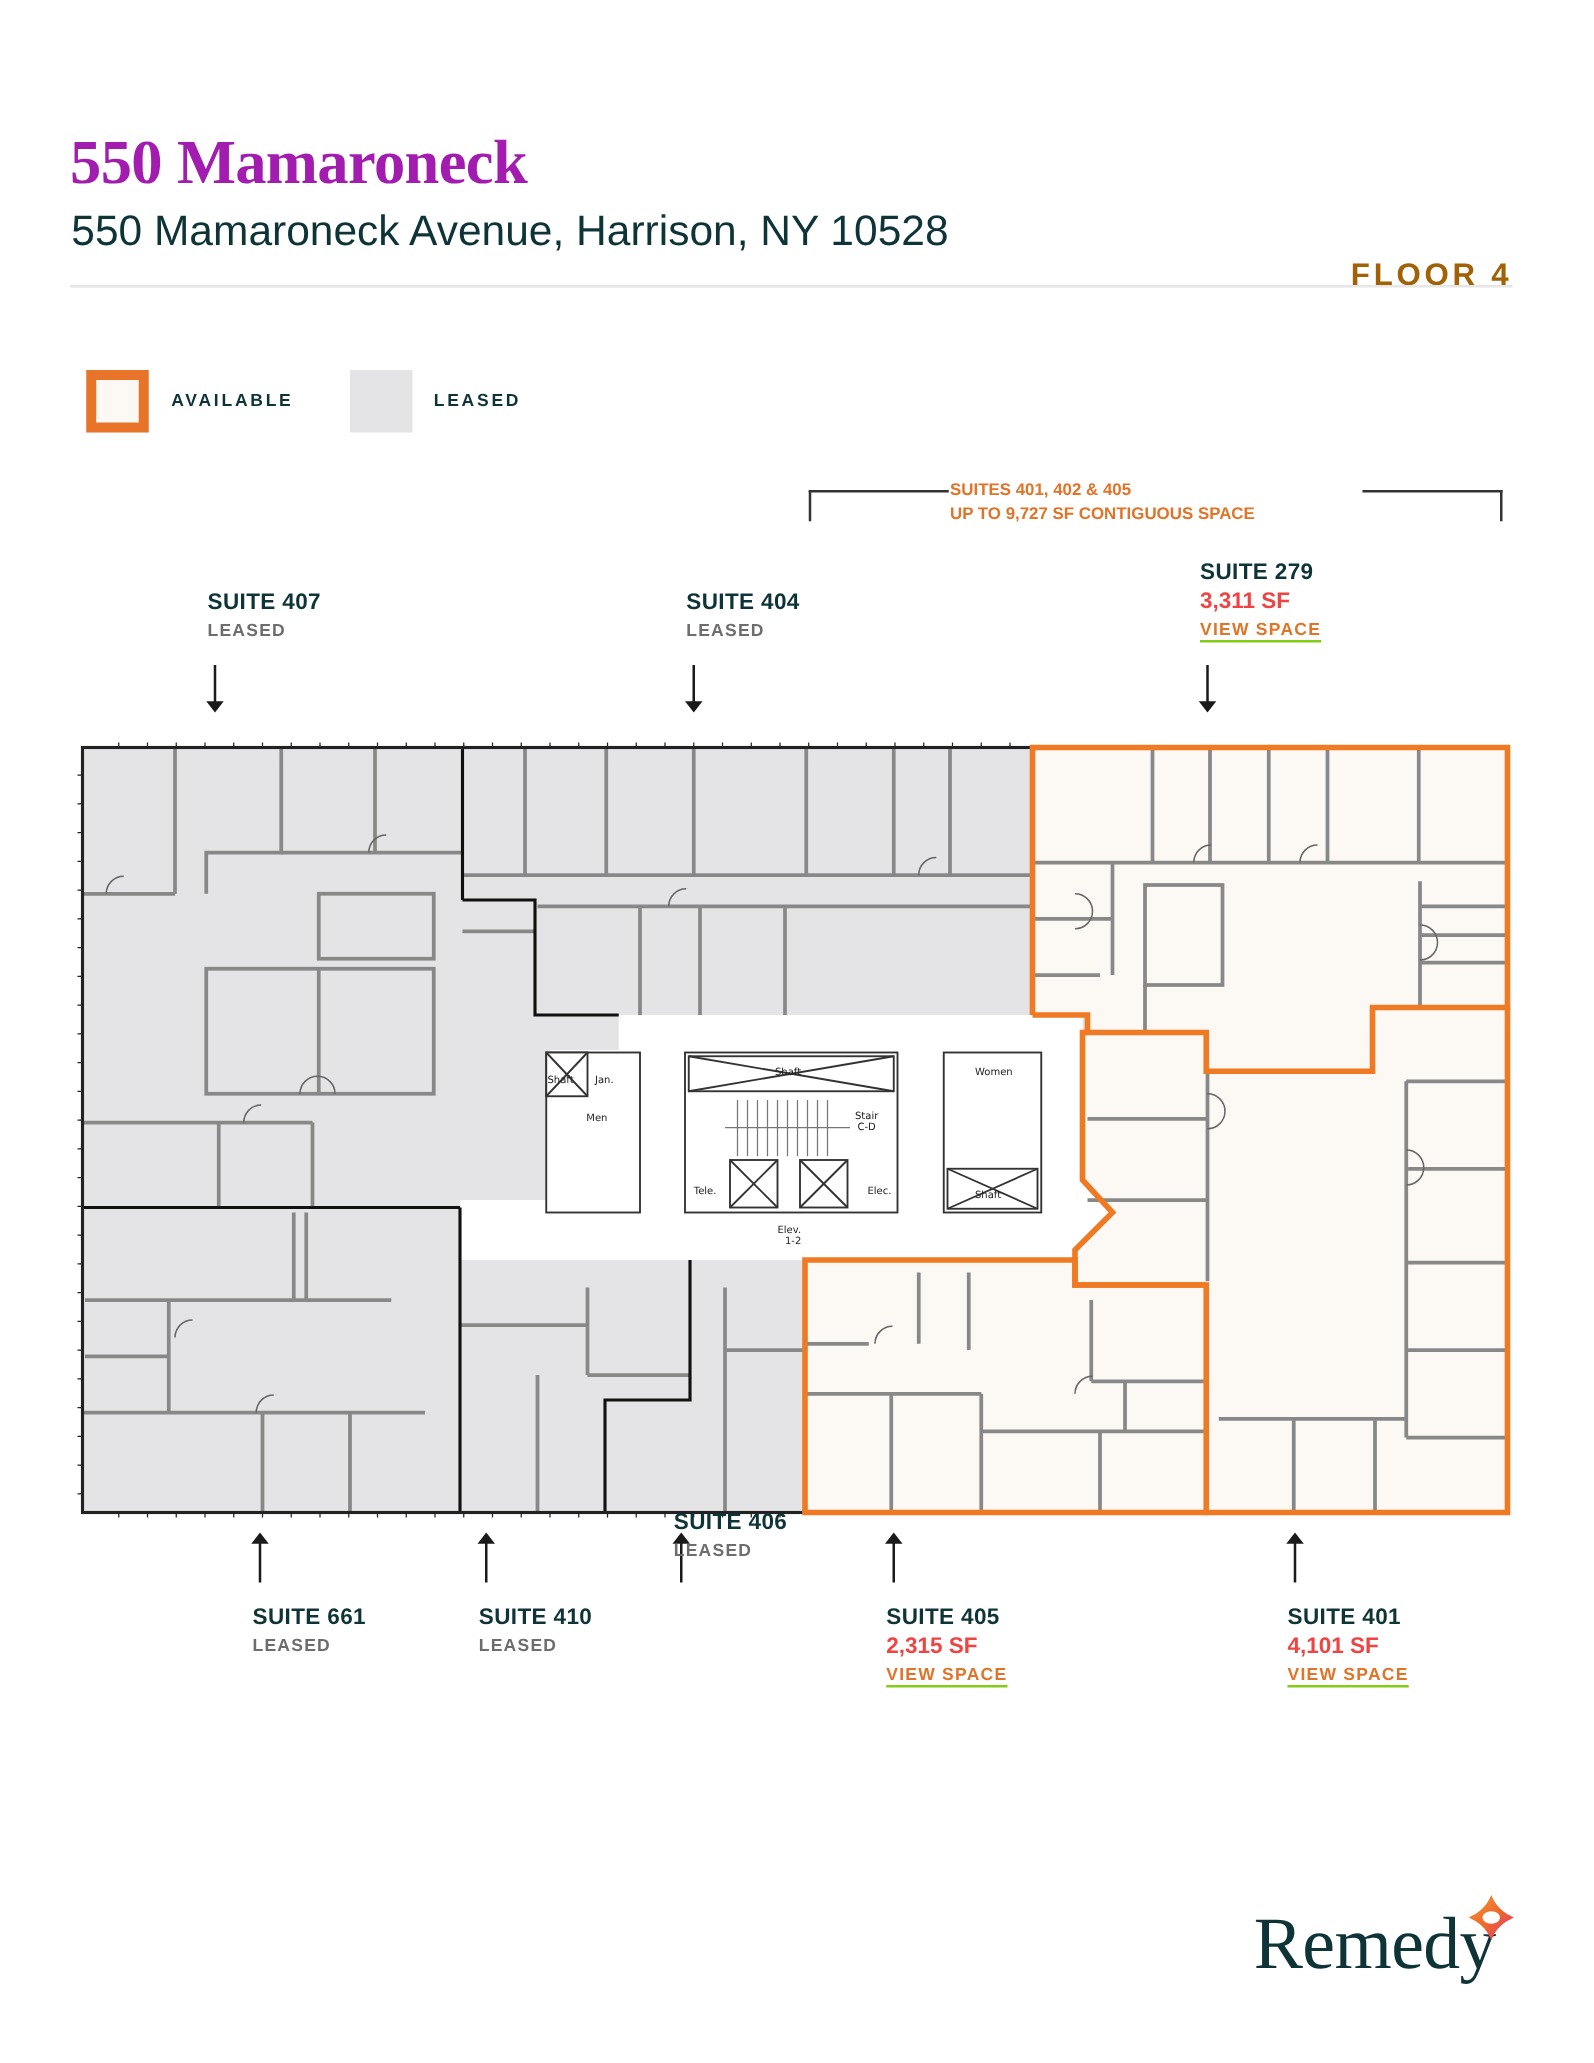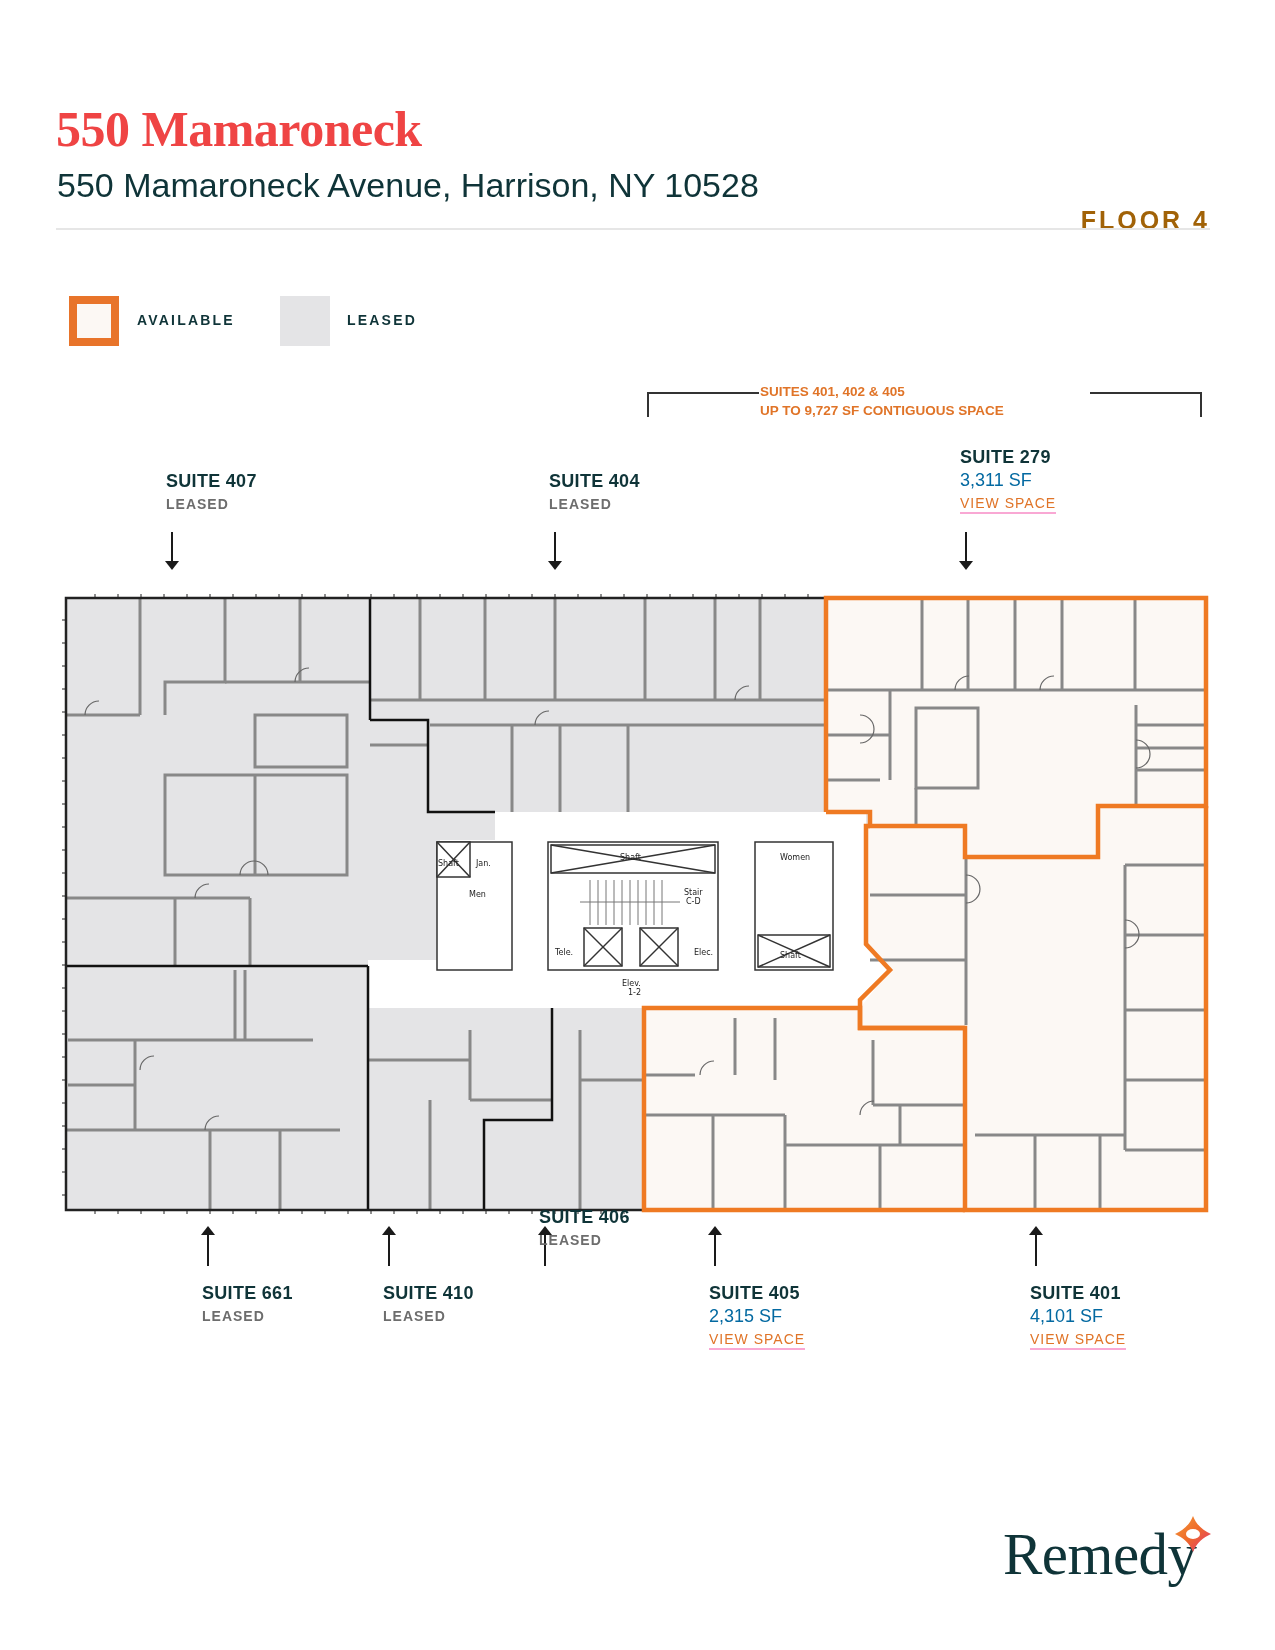--- a/index.html
+++ b/index.html
@@ -1,37 +1,37 @@
 <!DOCTYPE html>
 <html><head>
 <meta charset="utf-8">
 <style>
   * { box-sizing: border-box; margin: 0; padding: 0; }
   html, body { width: 1275px; height: 1650px; background: #ffffff; overflow: hidden; }
   body { position: relative; font-family: "Liberation Sans", sans-serif; color: #0f3438; }
   .abs { position: absolute; }
-  .title { left: 56px; top: 100px; font-family: "Liberation Serif", serif; font-size: 50px; font-weight: 700; letter-spacing: -0.5px; color: #ef4444; }
+  .title { left: 56px; top: 100px; font-family: "Liberation Serif", serif; font-size: 50px; font-weight: 700; letter-spacing: -0.5px; color: #a21caf; }
   .address { left: 57px; top: 166px; font-size: 34px; color: #0f3438; }
   .floor { right: 65px; top: 165px; font-size: 25px; font-weight: 700; letter-spacing: 3px; color: #a16207; margin-top: 41px; }
   .rule { left: 56px; top: 228px; width: 1154px; height: 2px; background: #e6e6e6; }
 
   .legend-avail { left: 69px; top: 296px; width: 50px; height: 50px; border: 8px solid #e8742a; background: #fcf8f4; }
   .legend-avail-label { left: 137px; top: 312px; font-size: 14px; font-weight: 700; letter-spacing: 2.2px; }
   .legend-leased { left: 280px; top: 296px; width: 50px; height: 50px; background: #e4e4e6; }
   .legend-leased-label { left: 347px; top: 312px; font-size: 14px; font-weight: 700; letter-spacing: 2.2px; }
 
   .contig { left: 760px; top: 382px; width: 328px; font-size: 13.5px; font-weight: 700; color: #e07428; line-height: 19px; }
   .bracket-l { left: 647px; top: 392px; width: 112px; height: 25px; border-top: 2px solid #333; border-left: 2px solid #333; }
   .bracket-r { left: 1090px; top: 392px; width: 112px; height: 25px; border-top: 2px solid #333; border-right: 2px solid #333; }
 
   .suite { position: absolute; }
   .suite .name { font-size: 18px; font-weight: 700; color: #0f3438; line-height: 23px; letter-spacing: 0.3px; }
   .suite .status { font-size: 14px; font-weight: 700; color: #6d6d6d; letter-spacing: 1px; line-height: 22px; }
-  .suite .sf { font-size: 18px; font-weight: 400; color: #0369a1; line-height: 23px; }
-  .suite .link { display: inline-block; margin-top: 3px; font-size: 14px; font-weight: 400; color: #e07428; letter-spacing: 1px; border-bottom: 2px solid #f9a8d4; line-height: 17px; cursor: pointer; }
+  .suite .sf { font-size: 18px; font-weight: 700; color: #ef4444; line-height: 23px; }
+  .suite .link { display: inline-block; margin-top: 3px; font-size: 14px; font-weight: 700; color: #e07428; letter-spacing: 1px; border-bottom: 2px solid #84cc16; line-height: 17px; cursor: pointer; }
 
   .arrow { position: absolute; width: 2px; background: #1a1a1a; }
   .arrow.down::after { content: ""; position: absolute; left: -6px; bottom: -2px; border-left: 7px solid transparent; border-right: 7px solid transparent; border-top: 9px solid #1a1a1a; }
   .arrow.up::before { content: ""; position: absolute; left: -6px; top: -2px; border-left: 7px solid transparent; border-right: 7px solid transparent; border-bottom: 9px solid #1a1a1a; }
 
   .plan { left: 60px; top: 590px; width: 1155px; height: 630px; }
   .core-label { font-family: "DejaVu Sans", sans-serif; font-size: 8px; fill: #222; }
 
   .logo { left: 1003px; top: 1520px; font-family: "Liberation Serif", serif; font-size: 59px; color: #0f3438; letter-spacing: -0.5px; }
   .logo-mark { left: 1173px; top: 1514px; width: 40px; height: 40px; }

